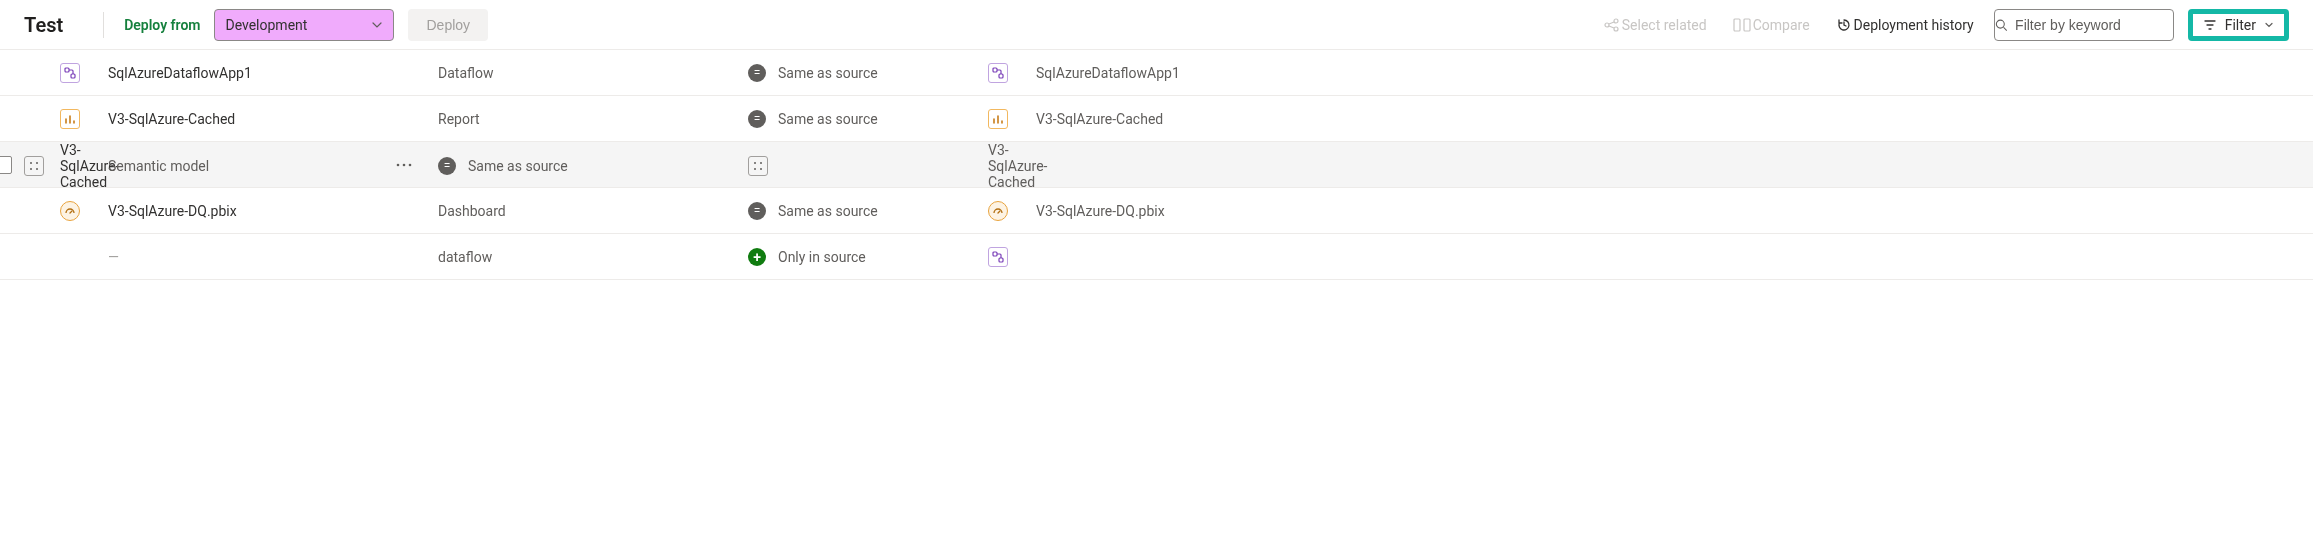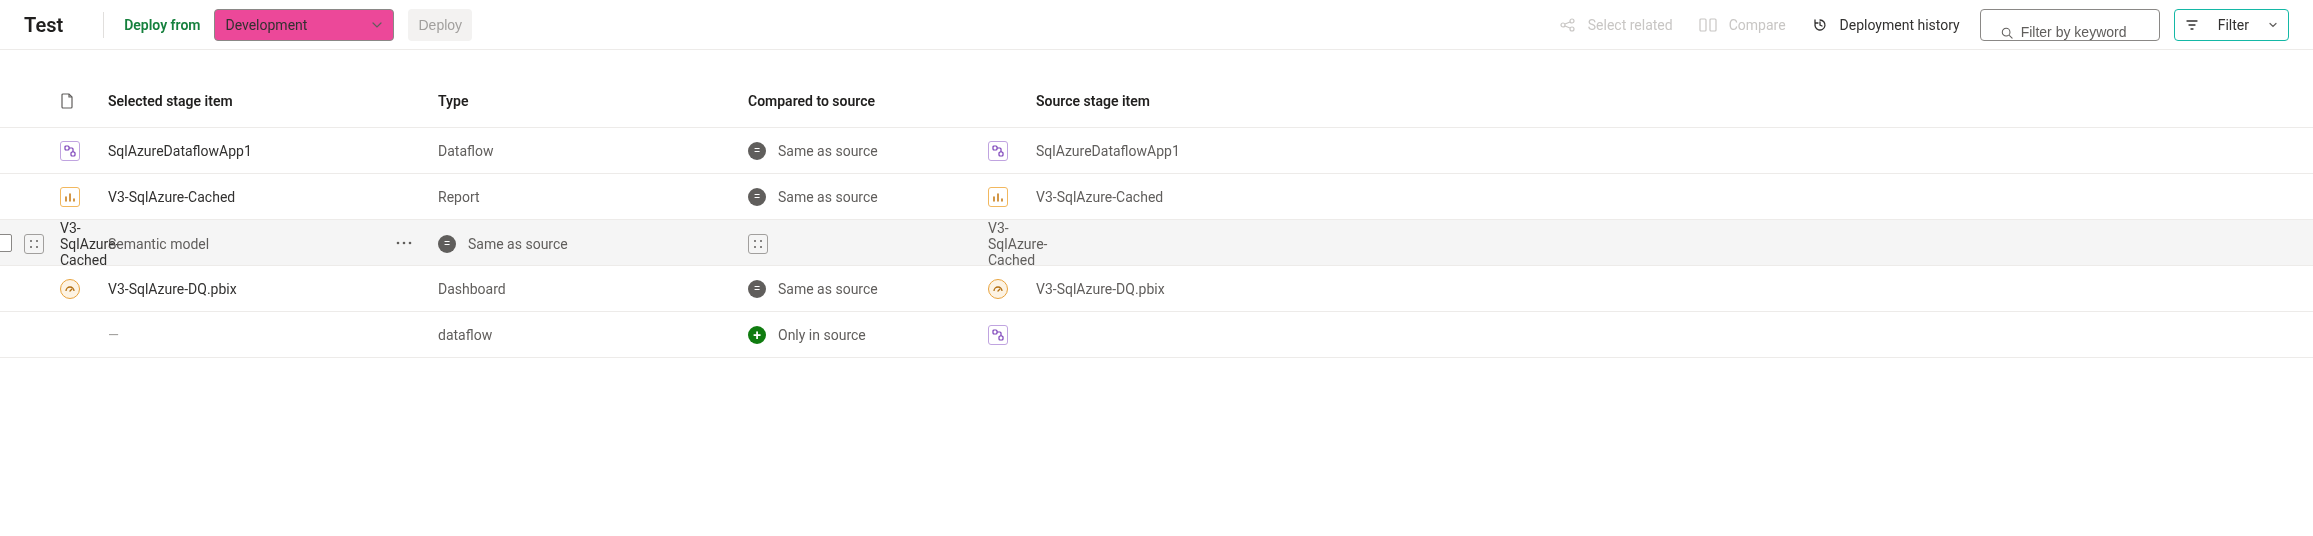--- a/index.html
+++ b/index.html
@@ -37,69 +37,69 @@
     .select-box {
       display: flex;
       align-items: center;
       justify-content: space-between;
       border: 1px solid #8a8886;
       border-radius: 4px;
       padding: 0 10px;
       height: 32px;
       width: 180px;
       cursor: pointer;
-      background: #ec4899;
+      background: #f0abfc;
     }
     .select-box span { color: #323130; }
     .deploy-btn {
       display: flex;
       align-items: center;
       justify-content: center;
       height: 32px;
-      padding: 0 10px;
+      padding: 0 18px;
       background: #f3f2f1;
       border: none;
       border-radius: 4px;
       color: #a19f9d;
       font-size: 14px;
       cursor: not-allowed;
     }
     .spacer { flex: 1; }
     .tool-item {
       display: flex;
       align-items: flex-end;
-      gap: 12px;
+      gap: 2px;
       padding: 4px 6px;
       cursor: pointer;
       color: #323130;
     }
     .tool-item.disabled { color: #c8c6c4; cursor: default; }
     .search-box {
       display: flex;
-      align-items: flex-end;
+      align-items: center;
       border: 1px solid #8a8886;
       border-radius: 4px;
       height: 32px;
-      padding: 0 20px;
+      padding: 0 0;
       width: 180px;
       gap: 8px;
     }
     .search-box input {
       border: none;
       outline: none;
       font-size: 14px;
       width: 100%;
       color: #323130;
     }
     .search-box input::placeholder { color: #605e5c; }
     .filter-btn {
       display: flex;
       align-items: center;
-      gap: 19px;
-      border: 1px solid #14b8a6;
+      gap: 8px;
+      border: 5px solid #14b8a6;
       border-radius: 4px;
       height: 32px;
       padding: 0 10px;
       cursor: pointer;
       background: #fff;
     }
     .table { width: 100%; }
     .thead, .trow {
       display: grid;
       grid-template-columns: 36px 48px 330px 310px 240px 48px 1fr;
@@ -224,34 +224,20 @@
         <path d="M2 3h10M4 7h6M6 11h2" stroke="#323130" stroke-width="1.3" stroke-linecap="round"></path>
       </svg>
     <span>Filter</span>
     <svg width="10" height="10" viewBox="0 0 10 10">
         <path d="M2 3.5l3 3 3-3" stroke="#605e5c" stroke-width="1.2" fill="none" stroke-linecap="round"></path>
       </svg>
   </div>
 </div>
 
 <div class="table">
-  <div class="thead">
-    <div></div>
-    <div>
-      <svg width="14" height="16" viewBox="0 0 14 16">
-          <path d="M3 1h6l3 3v10a1 1 0 0 1-1 1H3a1 1 0 0 1-1-1V2a1 1 0 0 1 1-1z" fill="none" stroke="#605e5c" stroke-width="1.2"></path>
-          <path d="M9 1v3h3" fill="none" stroke="#605e5c" stroke-width="1.2"></path>
-        </svg>
-    </div>
-    <div>Selected stage item</div>
-    <div>Type</div>
-    <div>Compared to source</div>
-    <div></div>
-    <div>Source stage item</div>
-  </div>
   <div id="tbody">
       <div class="trow">
         <div></div>
         <div><span class="icon-box icon-dataflow">
             <svg width="12" height="12" viewBox="0 0 12 12">
               <rect x="1" y="1" width="4" height="4" rx="1" fill="none" stroke="#7a3fb8" stroke-width="1.2"></rect>
               <rect x="7" y="7" width="4" height="4" rx="1" fill="none" stroke="#7a3fb8" stroke-width="1.2"></rect>
               <path d="M5 3h3a1 1 0 0 1 1 1v3" fill="none" stroke="#7a3fb8" stroke-width="1.2"></path>
             </svg>
           </span></div>

